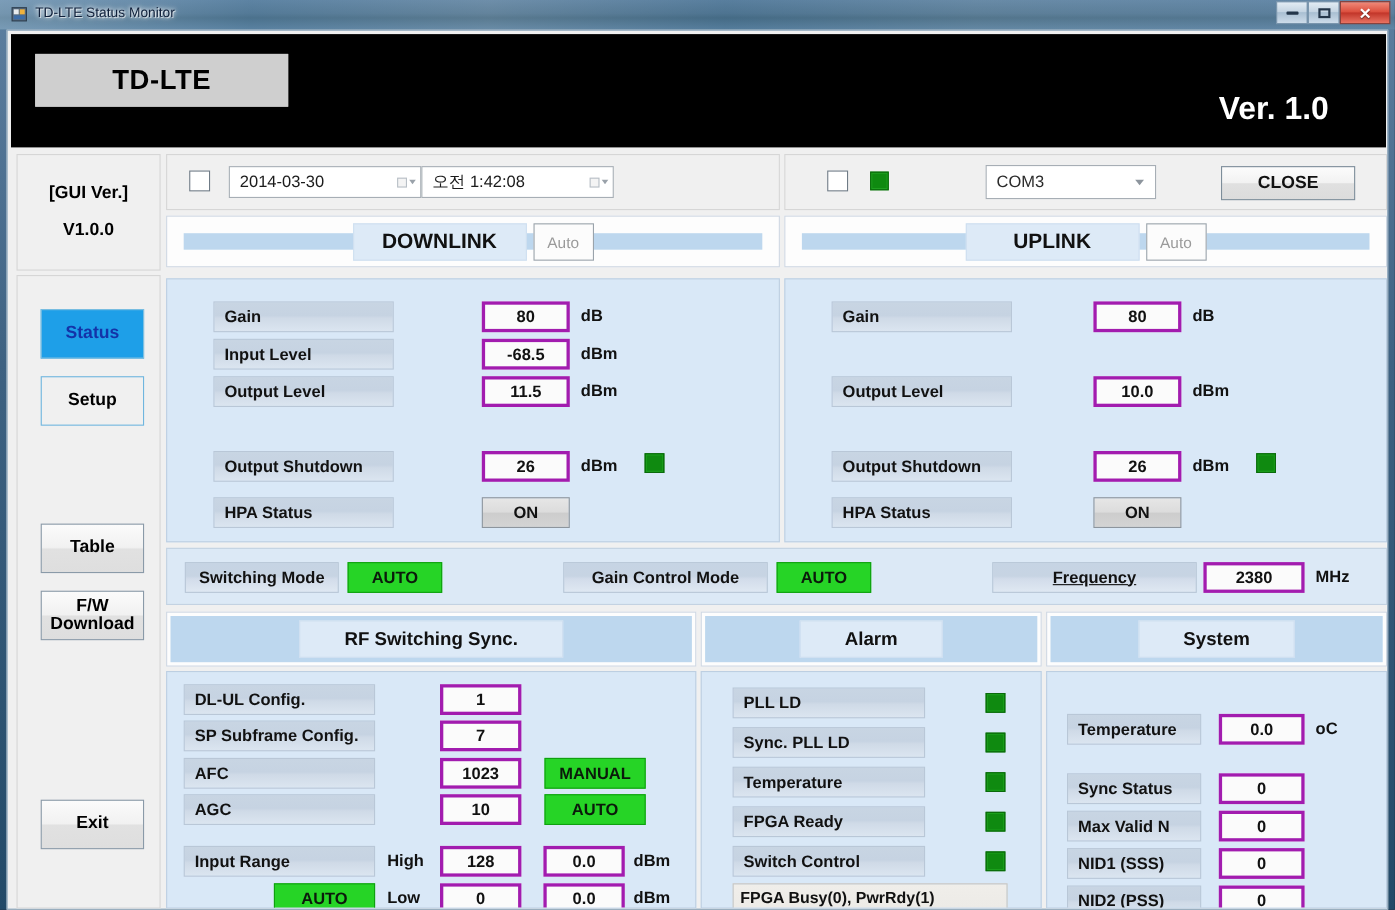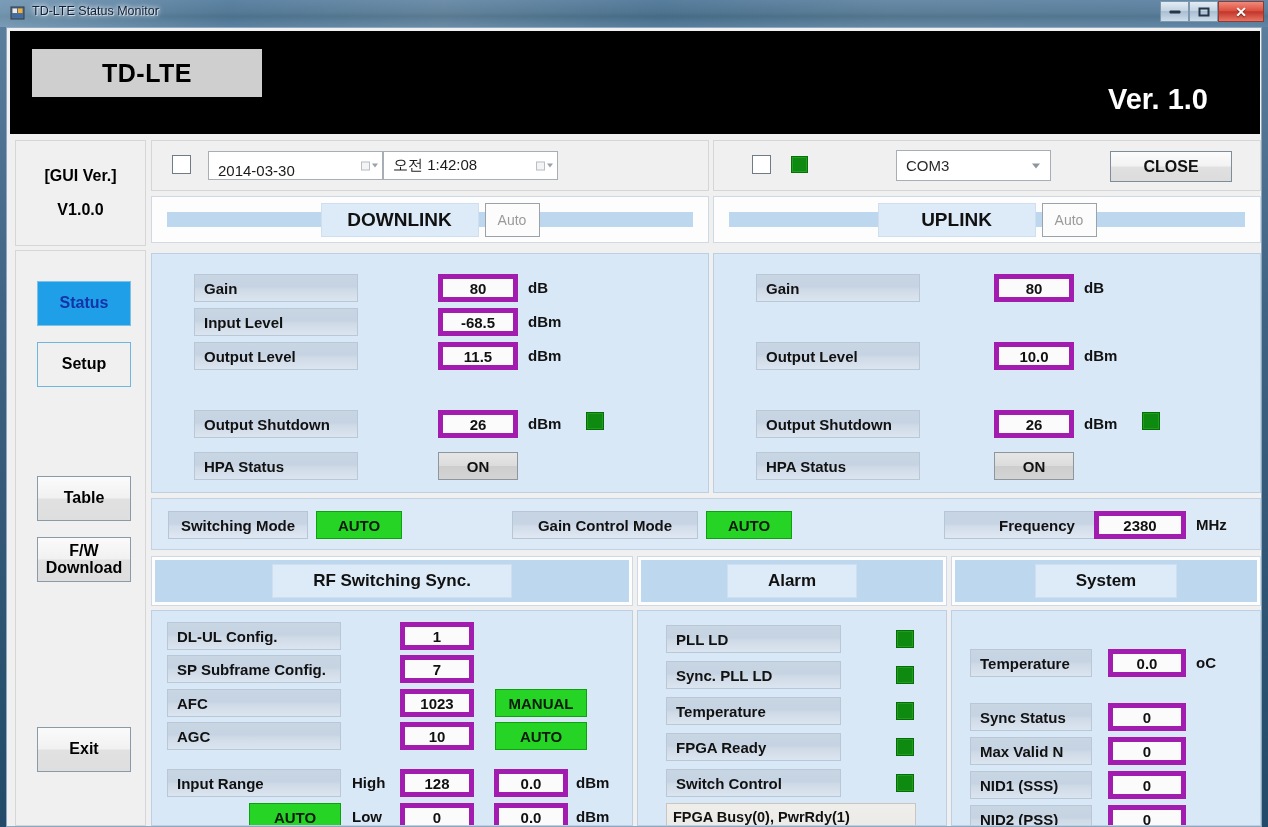--- a/index.html
+++ b/index.html
@@ -189,21 +189,21 @@
   #panel-ul { left: 706px; width: 548px; }
 
   .fieldlabel {
     position:absolute; height: 28px;
     background: linear-gradient(180deg,#c8d5e3 0%, #c6d3e2 45%, #cfdae7 55%, #dbe5f0 100%);
     border: 1px solid #b9c7d7;
     display:flex; align-items:center; padding-left: 9px;
     font-size: 15px; font-weight: bold; color: #111;
   }
   .valuebox {
-    position:absolute; height: 28px; background:#fbfbfb; border:5px solid #a21caf;
+    position:absolute; height: 28px; background:#fbfbfb; border:3px solid #a21caf;
     display:flex; align-items:center; justify-content:center;
     font-size: 15px; font-weight: bold; color:#111;
   }
   .unit { position:absolute; font-size: 15px; font-weight: bold; color:#111; }
   .greybtn {
     position:absolute; height: 28px;
     background: linear-gradient(180deg,#e6e6e6 0%, #dcdcdc 48%, #cdcdcd 52%, #d4d4d4 100%);
     border: 1px solid #8d959d;
     display:flex; align-items:center; justify-content:center;
     font-size: 15px; font-weight: bold; color:#111;
@@ -316,21 +316,21 @@
         <div>
           <div>F/W</div>
           <div>Download</div>
         </div>
       </div>
       <div class="navbtn" id="btn-exit">Exit</div>
     </div>
 
     <div class="strip" id="strip-left">
       <div class="chk" style="position:absolute;left:20px;top:14px;"></div>
-      <div class="dtp" style="position:absolute;left:56px;top:10px;width:175px;align-items:flex-end;">
+      <div class="dtp" style="position:absolute;left:56px;top:10px;width:175px;">
         <span class="val">2014-03-30</span>
         <span class="spin">
           <span class="sq"></span>
             <span class="ar"></span>
         </span>
       </div>
       <div class="dtp" style="position:absolute;left:231px;top:10px;width:175px;">
         <span class="val">오전  1:42:08</span>
         <span class="spin">
           <span class="sq"></span>
@@ -401,21 +401,21 @@
 
       <div class="fieldlabel" style="left:42px;top:198px;width:164px;">HPA Status</div>
       <div class="greybtn" style="left:280px;top:198px;width:80px;">ON</div>
     </div>
 
     <div id="modebar">
       <div class="modelabel" style="left:16px;width:140px;">Switching Mode</div>
       <div class="greenbtn" style="left:164px;top:12px;width:86px;">AUTO</div>
       <div class="modelabel" style="left:360px;width:186px;">Gain Control Mode</div>
       <div class="greenbtn" style="left:554px;top:12px;width:86px;">AUTO</div>
-      <div class="modelabel" style="left:792px;width:186px;">Frequency</div>
+      <div class="modelabel" style="left:750px;width:186px;text-decoration:underline;">Frequency</div>
       <div class="valuebox" style="left:942px;top:12px;width:92px;">2380</div>
       <div class="unit" style="left:1044px;top:17px;">MHz</div>
     </div>
 
     <div class="sectab" id="sectab-rf">
       <div class="inner">
           <div class="name">RF Switching Sync.</div>
         </div>
     </div>
     <div class="sectab" id="sectab-al">

